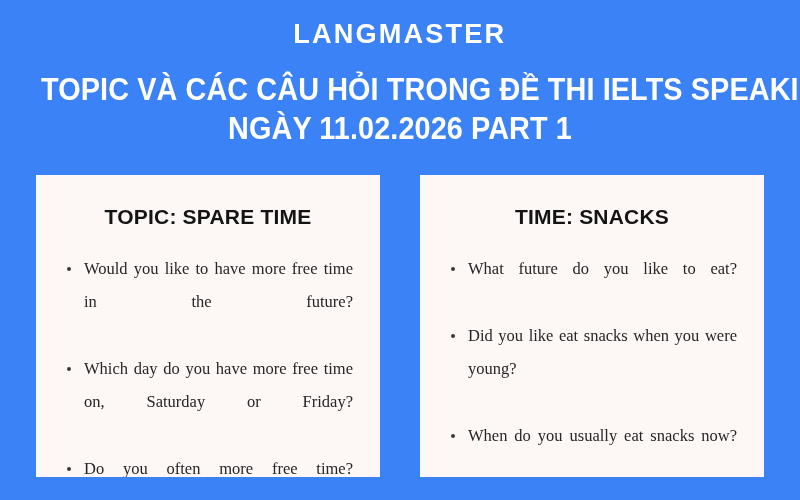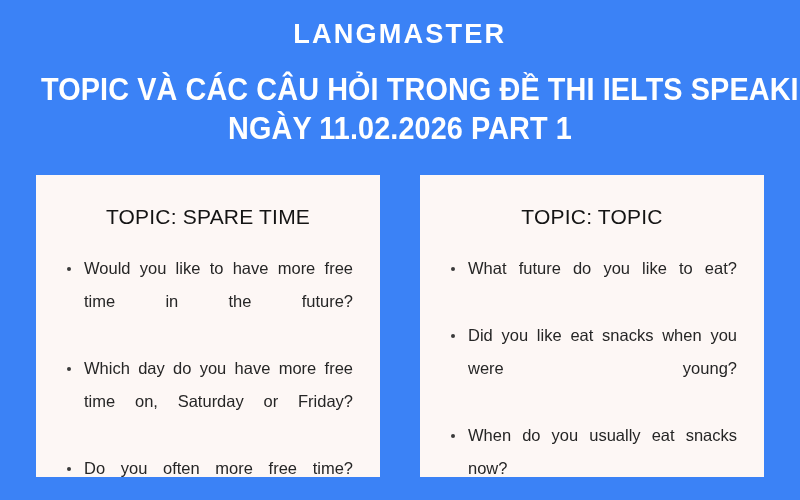--- a/index.html
+++ b/index.html
@@ -74,38 +74,38 @@
     background: #fdf7f5;
     box-sizing: border-box;
     padding: 0 27px;
     overflow: hidden;
   }
   .card-heading {
     margin: 0;
     padding-top: 29px;
     text-align: center;
     font-family: "Liberation Sans", sans-serif;
-    font-weight: 400;
+    font-weight: 700;
     font-size: 21px;
     line-height: 26px;
     letter-spacing: 0.2px;
     color: #141414;
   }
   .q-list {
     margin: 22px 0 0 0;
     padding: 0;
     list-style: none;
   }
   .q-item {
     position: relative;
     padding-left: 21px;
     margin-bottom: 1px;
     text-align: justify;
     text-justify: inter-word;
-    font-family: Liberation Sans, sans-serif;
+    font-family: Liberation Serif, serif;
     font-weight: 400;
     font-size: 16.5px;
     line-height: 33px;
     color: #262626;
   }
   .q-item::before {
     content: "";
     position: absolute;
     left: 4px;
     top: 15px;
@@ -144,21 +144,21 @@
     <div class="card">
       <div class="card-heading">TOPIC: SPARE TIME</div>
       <ul class="q-list">
         <li class="q-item"><span>Would you like to have more free time in the future?</span></li>
         <li class="q-item"><span>Which day do you have more free time on, Saturday or Friday?</span></li>
         <li class="q-item"><span>Do you often more free time?</span></li>
       </ul>
     </div>
 
     <div class="card">
-      <div class="card-heading">TOPIC: TOPIC</div>
+      <div class="card-heading">TIME: SNACKS</div>
       <ul class="q-list">
         <li class="q-item"><span>What future do you like to eat?</span></li>
         <li class="q-item"><span>Did you like eat snacks when you were young?</span></li>
         <li class="q-item"><span>When do you usually eat snacks now?</span></li>
       </ul>
     </div>
 
   </div>
 </div>
 

